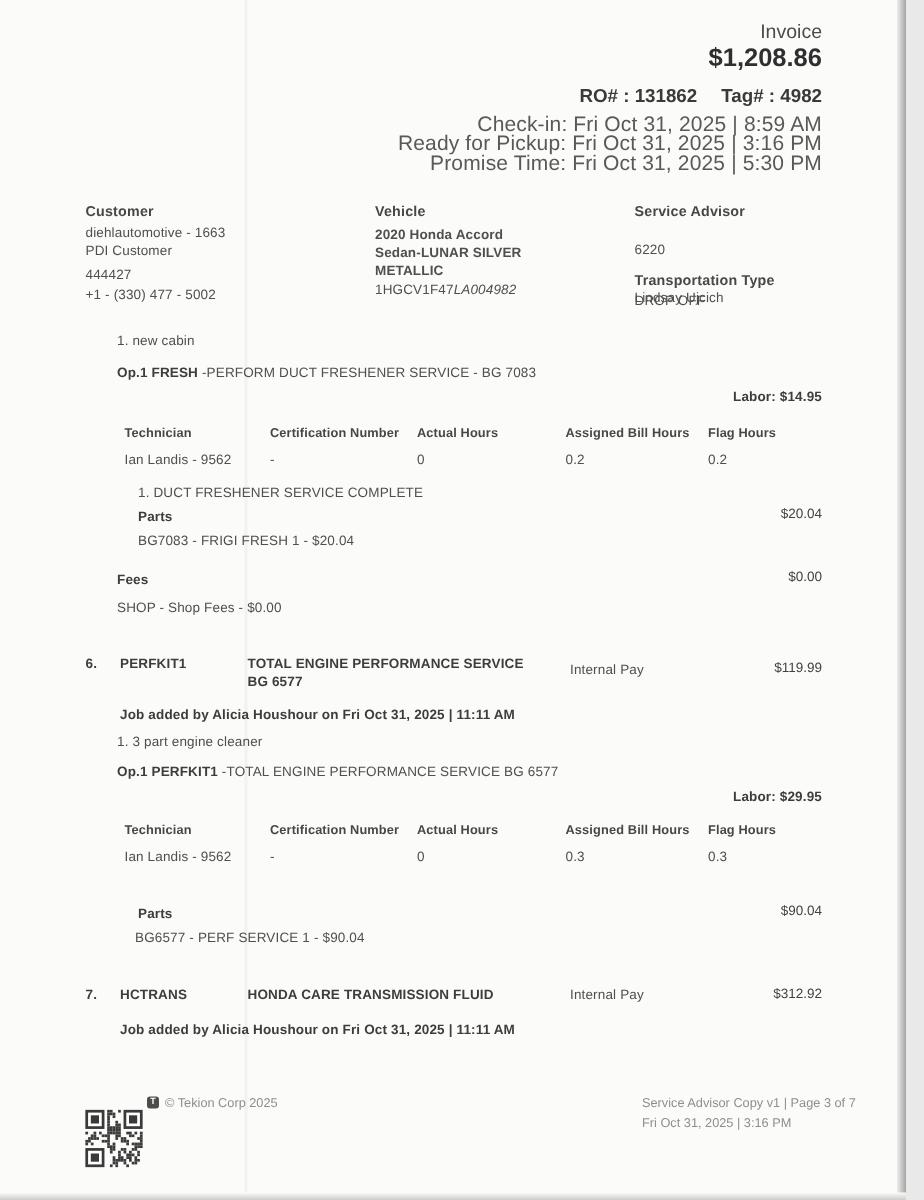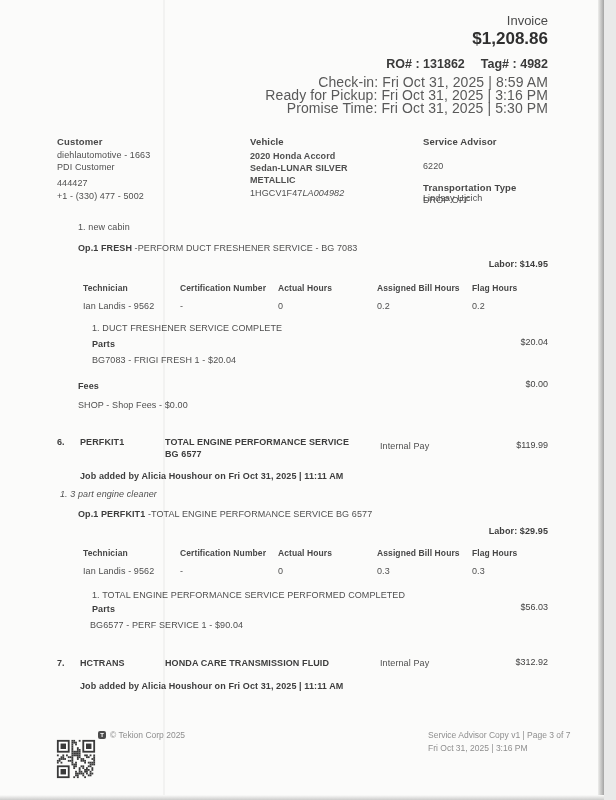--- a/index.html
+++ b/index.html
@@ -95,44 +95,43 @@
   <div class="abs t9 b" style="left:78px;top:381px;">Fees</div>
   <div class="amt" style="top:379px;">$0.00</div>
   <div class="abs t9" style="left:78px;top:400px;">SHOP - Shop Fees - $0.00</div>
 
   <div class="abs t9 b" style="left:57px;top:437px;">6.</div>
   <div class="abs t9 b" style="left:80px;top:437px;">PERFKIT1</div>
   <div class="abs t9 b" style="left:165px;top:437px;width:192px;white-space:normal;line-height:11.5px;">TOTAL ENGINE PERFORMANCE SERVICE BG 6577</div>
   <div class="abs t9" style="left:380px;top:441px;">Internal Pay</div>
   <div class="amt" style="top:440px;">$119.99</div>
   <div class="abs t9 b" style="left:80px;top:471px;">Job added by Alicia Houshour on Fri Oct 31, 2025 | 11:11 AM</div>
-  <div class="abs t9" style="left:60px;top:489px;font-style:italic;">1. 3 part engine cleaner</div>
+  <div class="abs t9" style="left:78px;top:489px;">1. 3 part engine cleaner</div>
   <div class="abs t9" style="left:78px;top:509px;">
     <span class="b">Op.1 PERFKIT1</span><span> -TOTAL ENGINE PERFORMANCE SERVICE BG 6577</span>
   </div>
   <div class="abs t9 b" style="right:56px;top:526px;margin-left:39px;">Labor: $29.95</div>
 
   <div class="trow" style="top:548px;">
     <span class="hcell c1">Technician</span>
     <span class="hcell c2">Certification Number</span>
     <span class="hcell c3">Actual Hours</span>
     <span class="hcell c4">Assigned Bill Hours</span>
     <span class="hcell c5">Flag Hours</span>
   </div>
   <div class="trow t9" style="top:566px;">
     <span class="c1">Ian Landis - 9562</span>
     <span class="c2">-</span>
     <span class="c3">0</span>
     <span class="c4">0.3</span>
     <span class="c5">0.3</span>
   </div>
 
-  <div class="abs t9" style="left:92px;top:590px;">1. TOTAL ENGINE PERFORMANCE SERVICE PERFORMED COMPLETED</div>
   <div class="abs t9 b" style="left:92px;top:604px;">Parts</div>
-  <div class="amt" style="top:602px;">$56.03</div>
+  <div class="amt" style="top:602px;">$90.04</div>
   <div class="abs t9" style="left:90px;top:620px;">BG6577 - PERF SERVICE 1 - $90.04</div>
 
   <div class="abs t9 b" style="left:57px;top:658px;">7.</div>
   <div class="abs t9 b" style="left:80px;top:658px;">HCTRANS</div>
   <div class="abs t9 b" style="left:165px;top:658px;">HONDA CARE TRANSMISSION FLUID</div>
   <div class="abs t9" style="left:380px;top:658px;">Internal Pay</div>
   <div class="amt" style="top:657px;">$312.92</div>
   <div class="abs t9 b" style="left:80px;top:681px;">Job added by Alicia Houshour on Fri Oct 31, 2025 | 11:11 AM</div>
 
   <div class="qr"><svg width="40" height="40" viewBox="-0.5 -0.5 22 22" fill="#3a3a3a" xmlns="http://www.w3.org/2000/svg">

